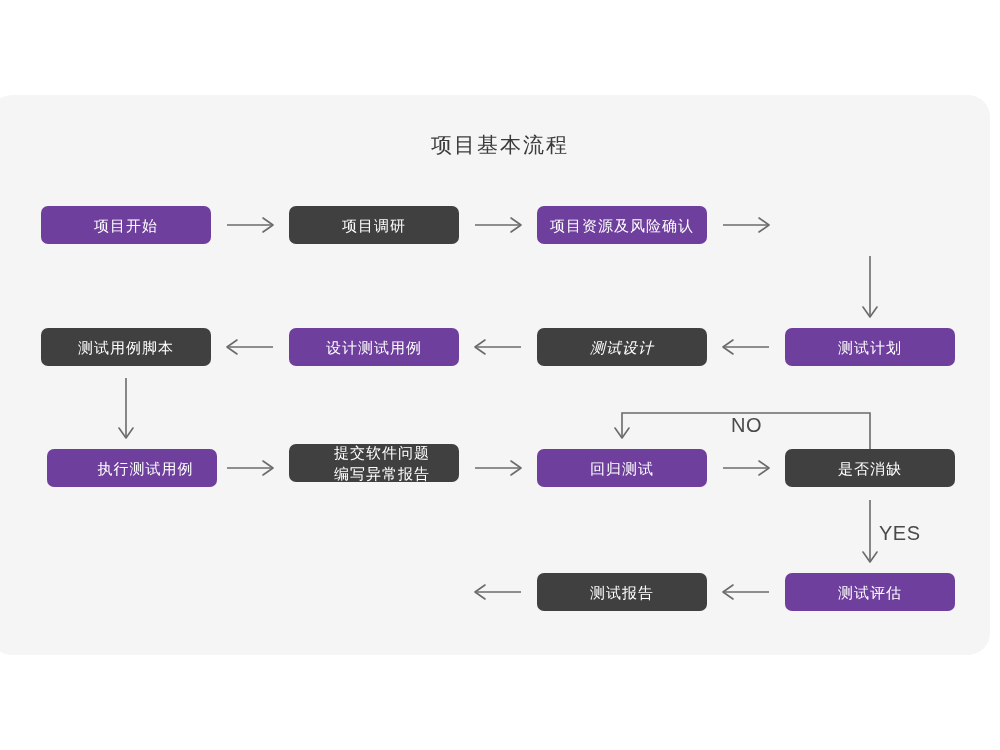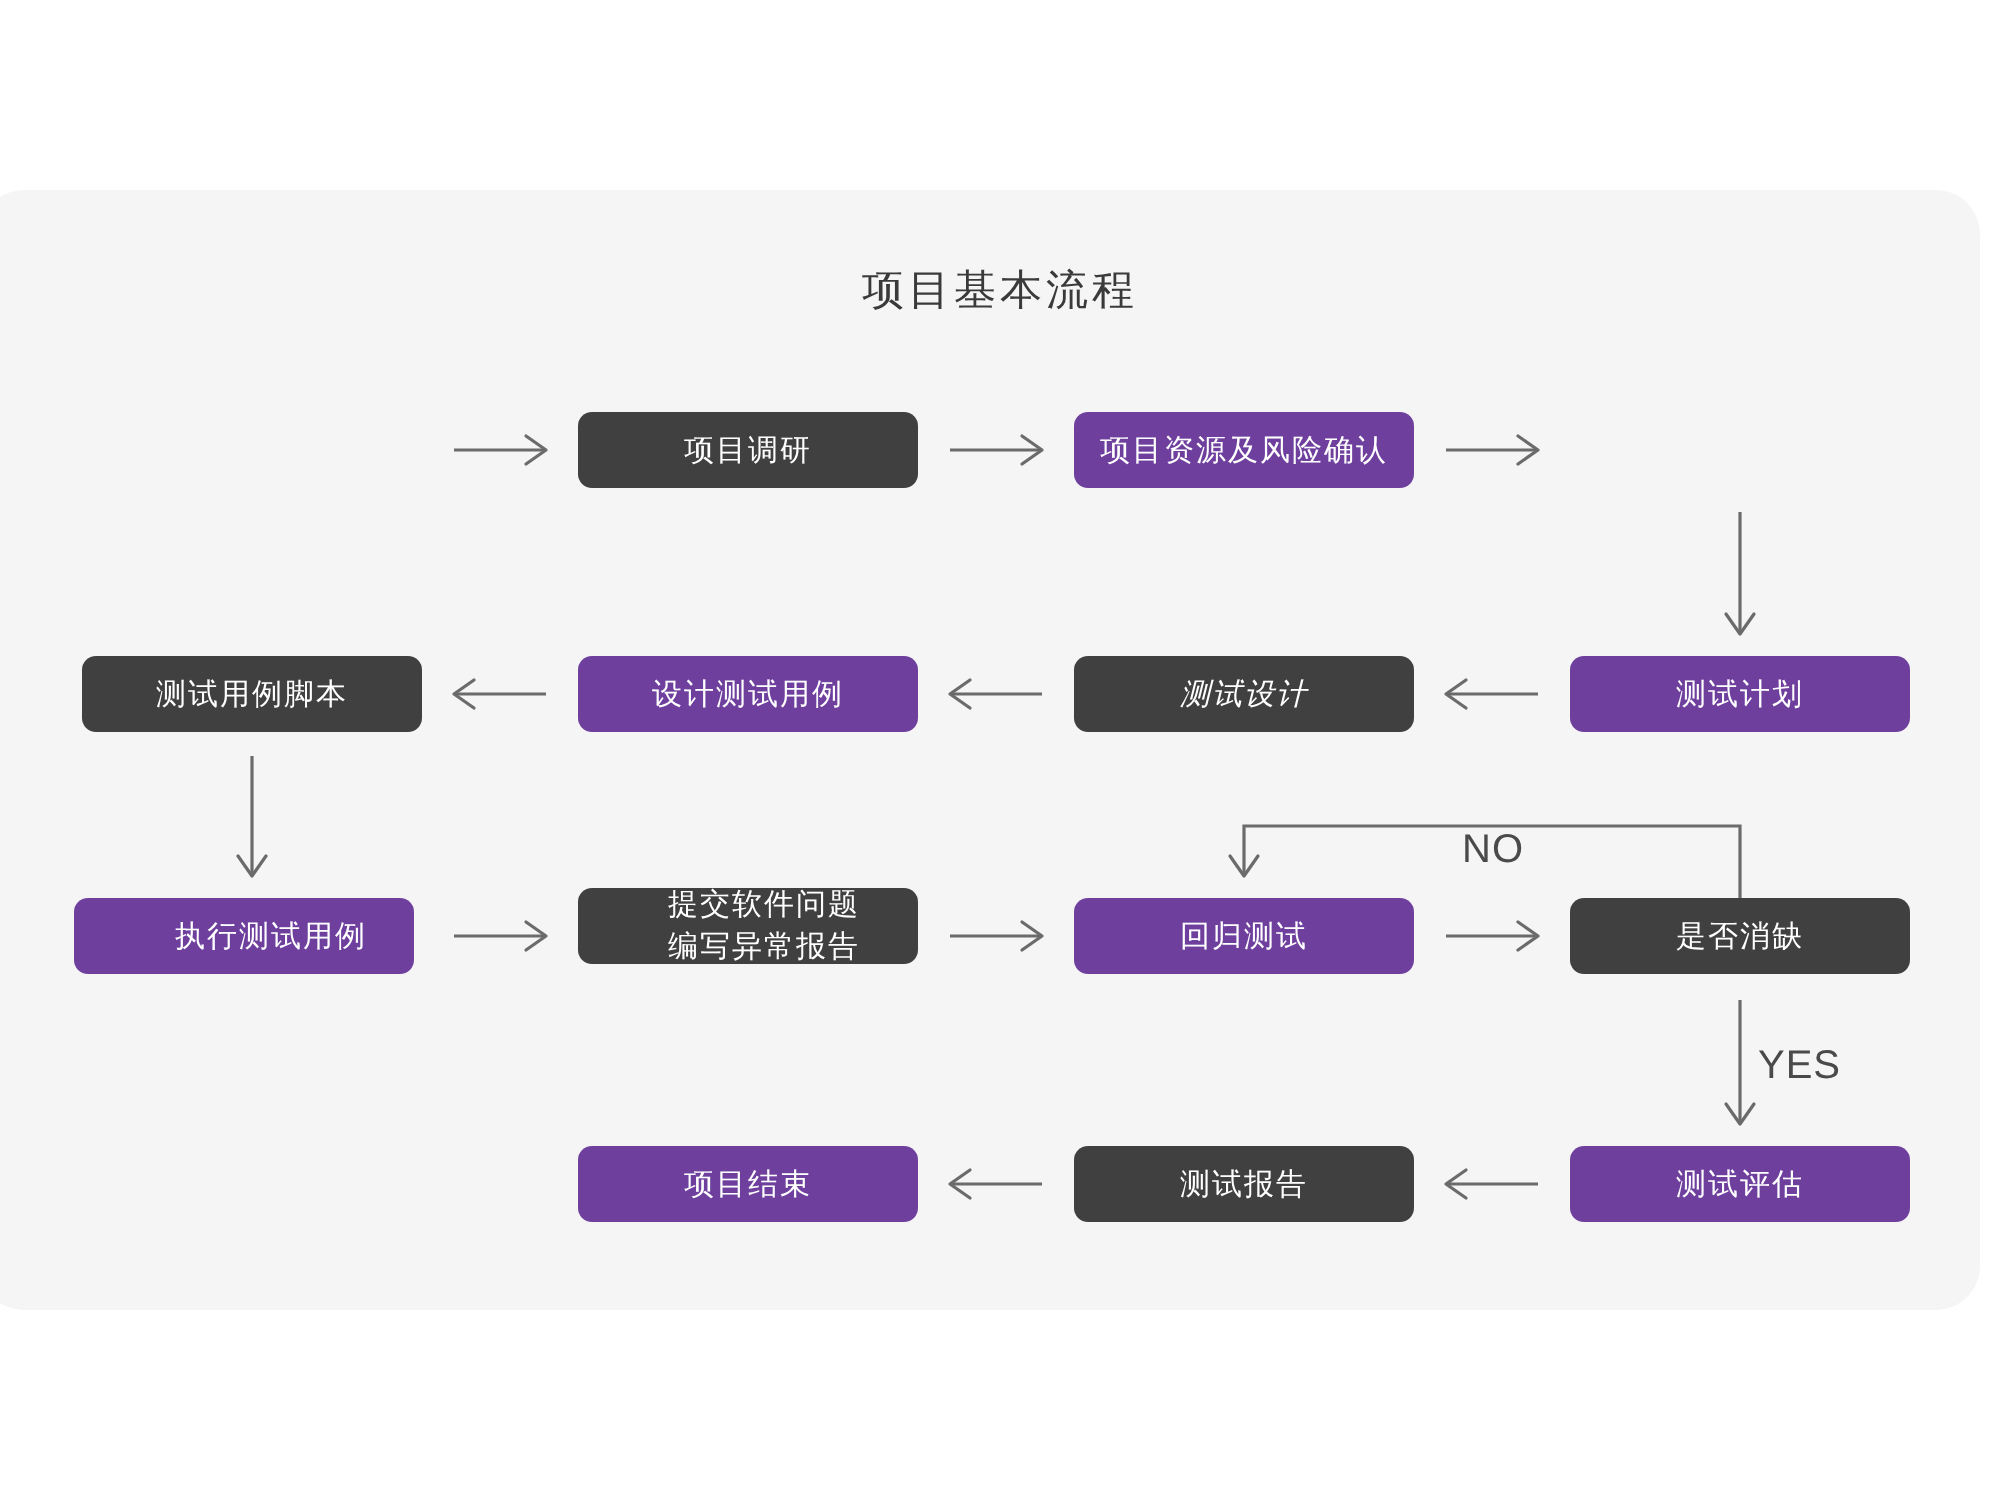--- a/index.html
+++ b/index.html
@@ -161,31 +161,31 @@
     </g>
     <g>
       <line class="edge-line" x1="521" y1="592" x2="476" y2="592"></line>
       <polyline class="edge-head" points="485,585 475,592 485,599"></polyline>
     </g>
   </svg>
 
   <div class="edge-label" style="left:731px; top:414px;">NO</div>
   <div class="edge-label" style="left:879px; top:522px;">YES</div>
 
+  <div class="node purple" style="left:41px;  top:206px; width:170px; height:38px;">项目开始</div>
   <div class="node gray" style="left:289px; top:206px; width:170px; height:38px;">项目调研</div>
   <div class="node purple" style="left:537px; top:206px; width:170px; height:38px;">项目资源及风险确认</div>
 
   <div class="node purple" style="left:785px; top:328px; width:170px; height:38px;">测试计划</div>
   <div class="node gray" style="left:537px; top:328px; width:170px; height:38px;font-style:italic;">测试设计</div>
   <div class="node purple" style="left:289px; top:328px; width:170px; height:38px;">设计测试用例</div>
   <div class="node gray" style="left:41px;  top:328px; width:170px; height:38px;">测试用例脚本</div>
 
-  <div class="node purple" style="left:37px;  top:449px; width:170px; height:38px;padding-left:27px;">执行测试用例</div>
+  <div class="node purple" style="left:47px;  top:449px; width:170px; height:38px;padding-left:27px;">执行测试用例</div>
   <div class="node gray" style="left:289px; top:444px; width:170px; height:38px;padding-left:16px;">提交软件问题
 编写异常报告</div>
   <div class="node purple" style="left:537px; top:449px; width:170px; height:38px;">回归测试</div>
   <div class="node gray" style="left:785px; top:449px; width:170px; height:38px;">是否消缺</div>
 
   <div class="node purple" style="left:785px; top:573px; width:170px; height:38px;">测试评估</div>
   <div class="node gray" style="left:537px; top:573px; width:170px; height:38px;">测试报告</div>
-  <div class="node purple" style="left:289px; top:573px; width:170px; height:38px;">项目结束</div>
 
 </div>
 
 </body></html>

